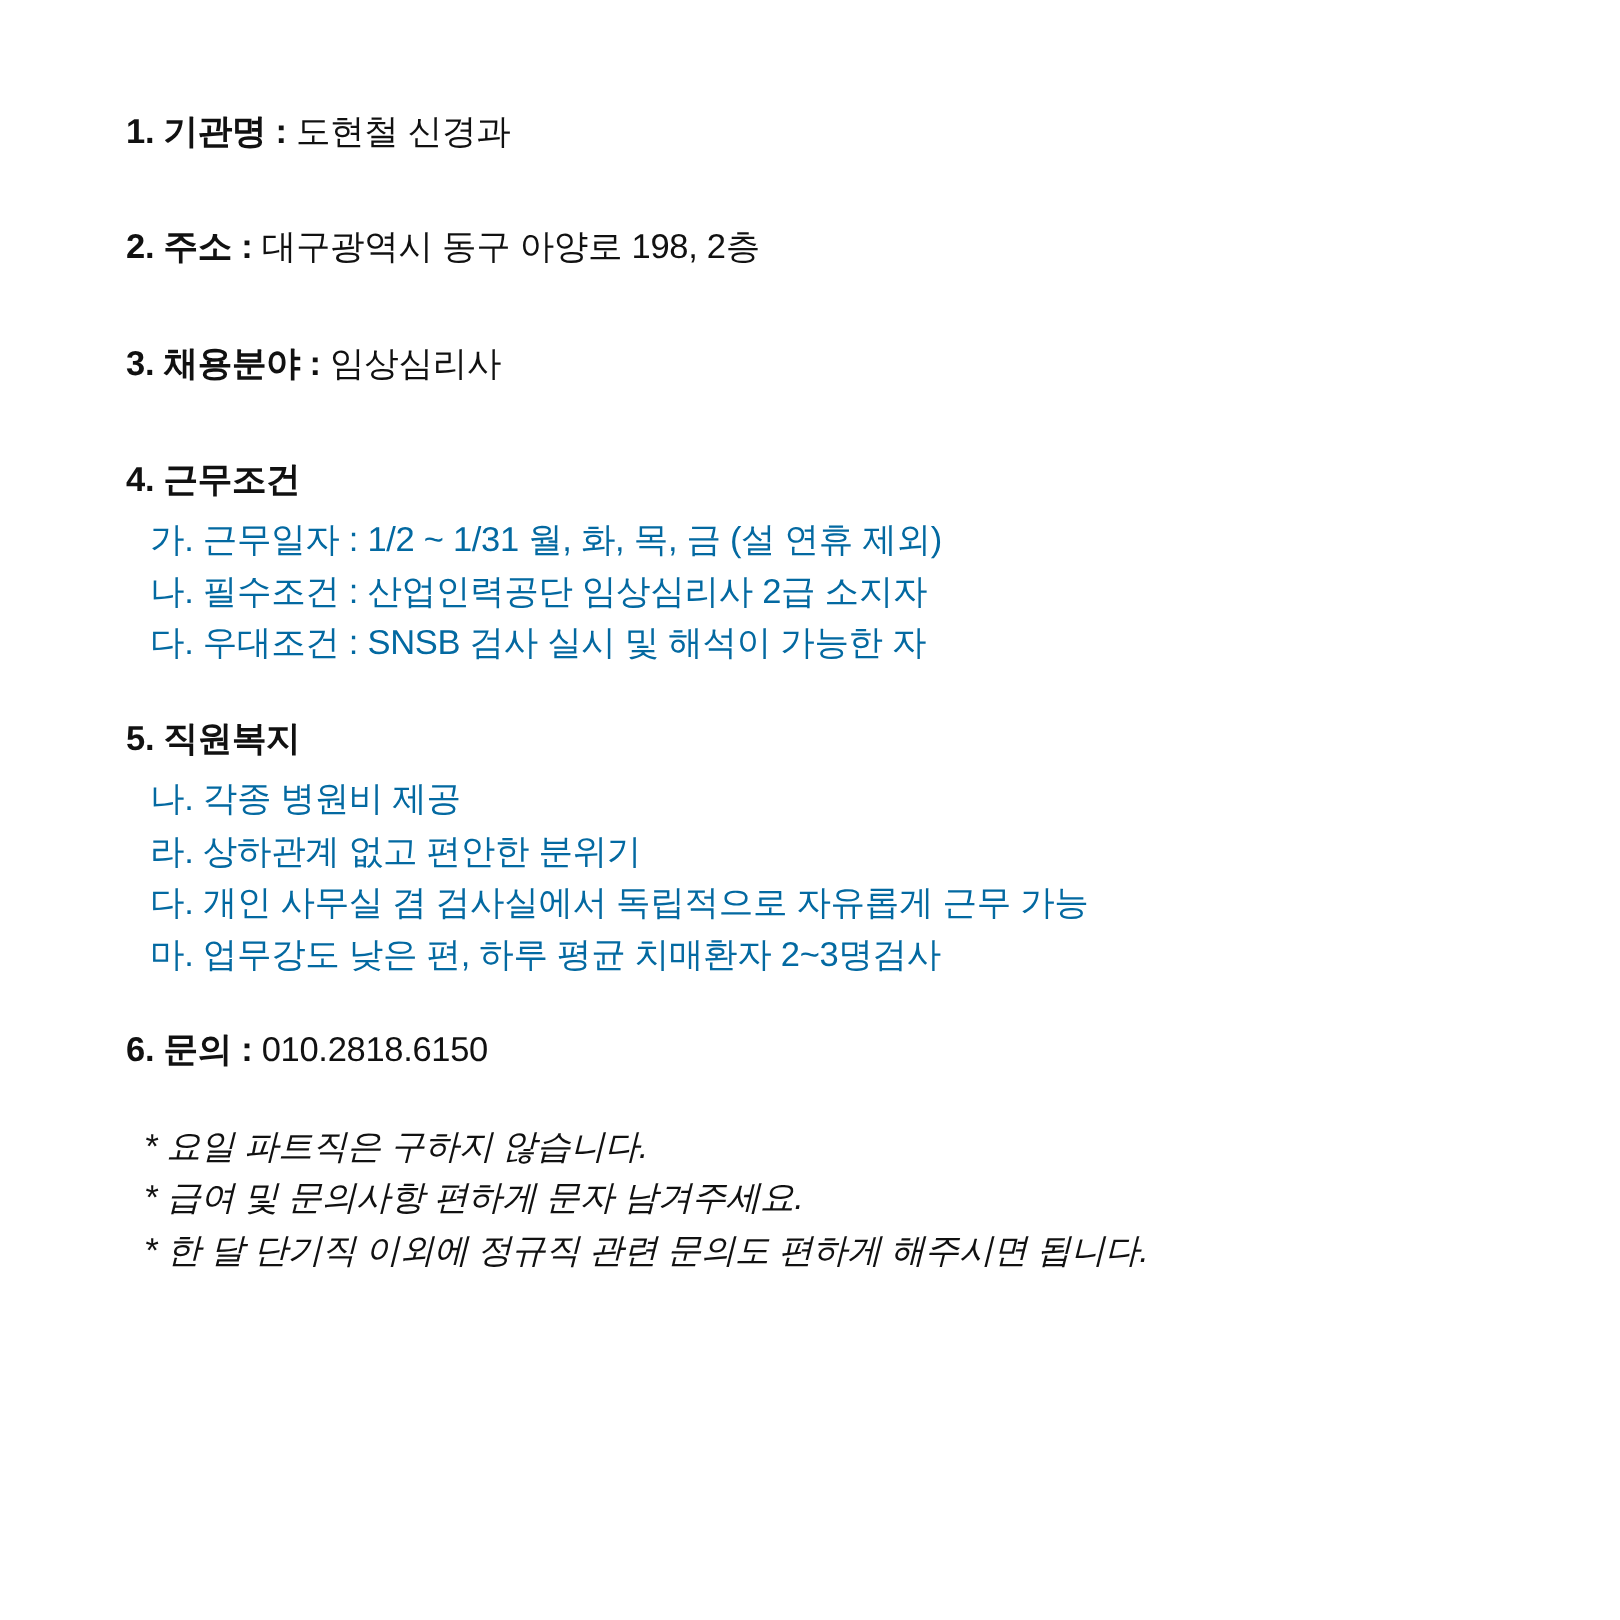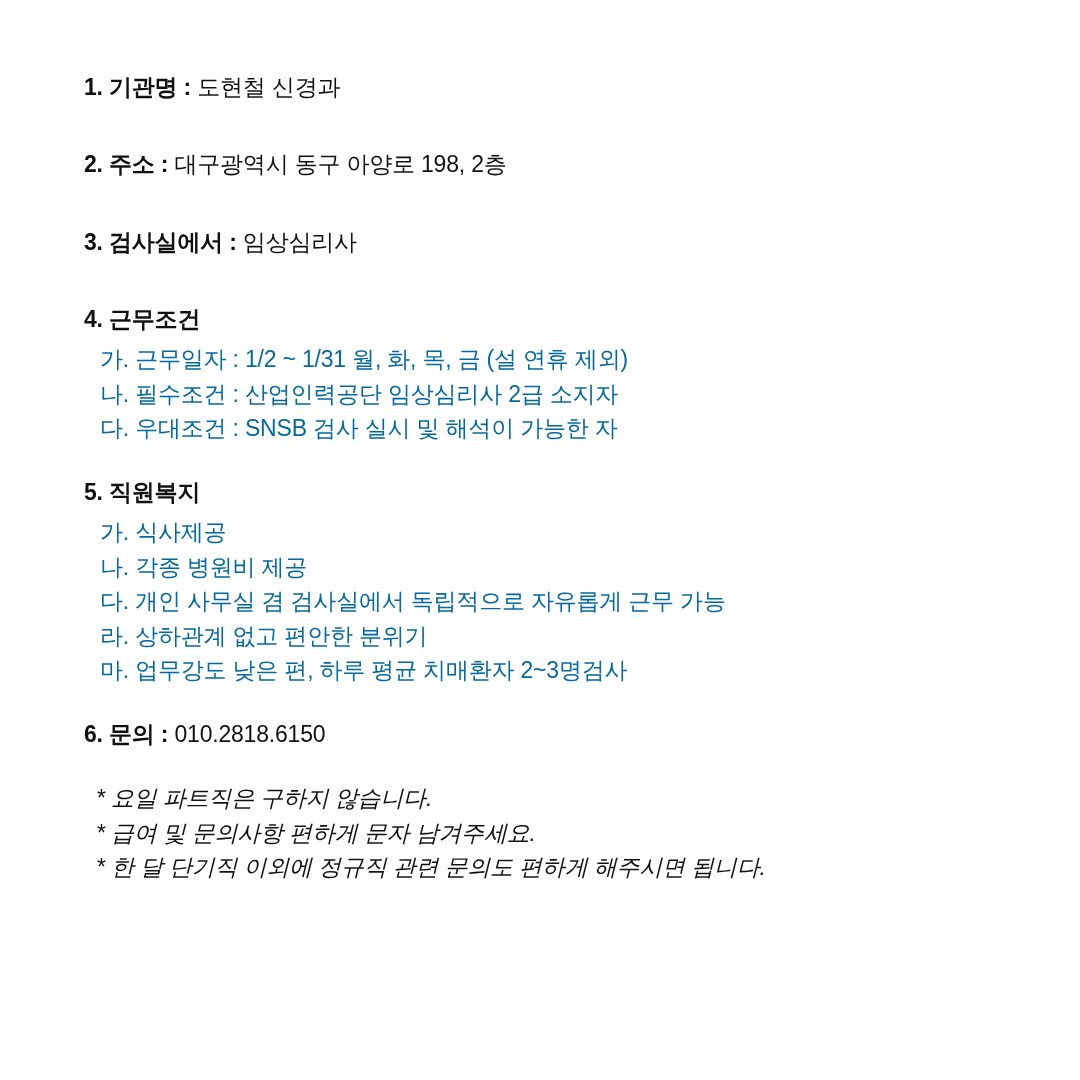--- a/index.html
+++ b/index.html
@@ -87,21 +87,21 @@
       <span>주소 :</span>
       <span class="value">대구광역시 동구 아양로 198, 2층</span>
     </div>
   </div>
 
   <div class="gap-lg"></div>
 
   <div class="section">
     <div class="heading">
       <span>3.</span>
-      <span>검사실에서 :</span>
+      <span>채용분야 :</span>
       <span class="value">임상심리사</span>
     </div>
   </div>
 
   <div class="gap-lg"></div>
 
   <div class="section">
     <div class="heading">
       <span>4.</span>
       <span>근무조건</span>
@@ -113,24 +113,23 @@
   </div>
 
   <div class="gap-md"></div>
 
   <div class="section">
     <div class="heading">
       <span>5.</span>
       <span>직원복지</span>
     </div>
     <div class="line-gap"></div>
-    <div class="sub">가. 식사제공</div>
     <div class="sub">나. 각종 병원비 제공</div>
+    <div class="sub">라. 상하관계 없고 편안한 분위기</div>
     <div class="sub">다. 개인 사무실 겸 검사실에서 독립적으로 자유롭게 근무 가능</div>
-    <div class="sub">라. 상하관계 없고 편안한 분위기</div>
     <div class="sub">마. 업무강도 낮은 편, 하루 평균 치매환자 2~3명검사</div>
   </div>
 
   <div class="gap-md"></div>
 
   <div class="section">
     <div class="heading">
       <span>6.</span>
       <span>문의 :</span>
       <span class="value">010.2818.6150</span>

